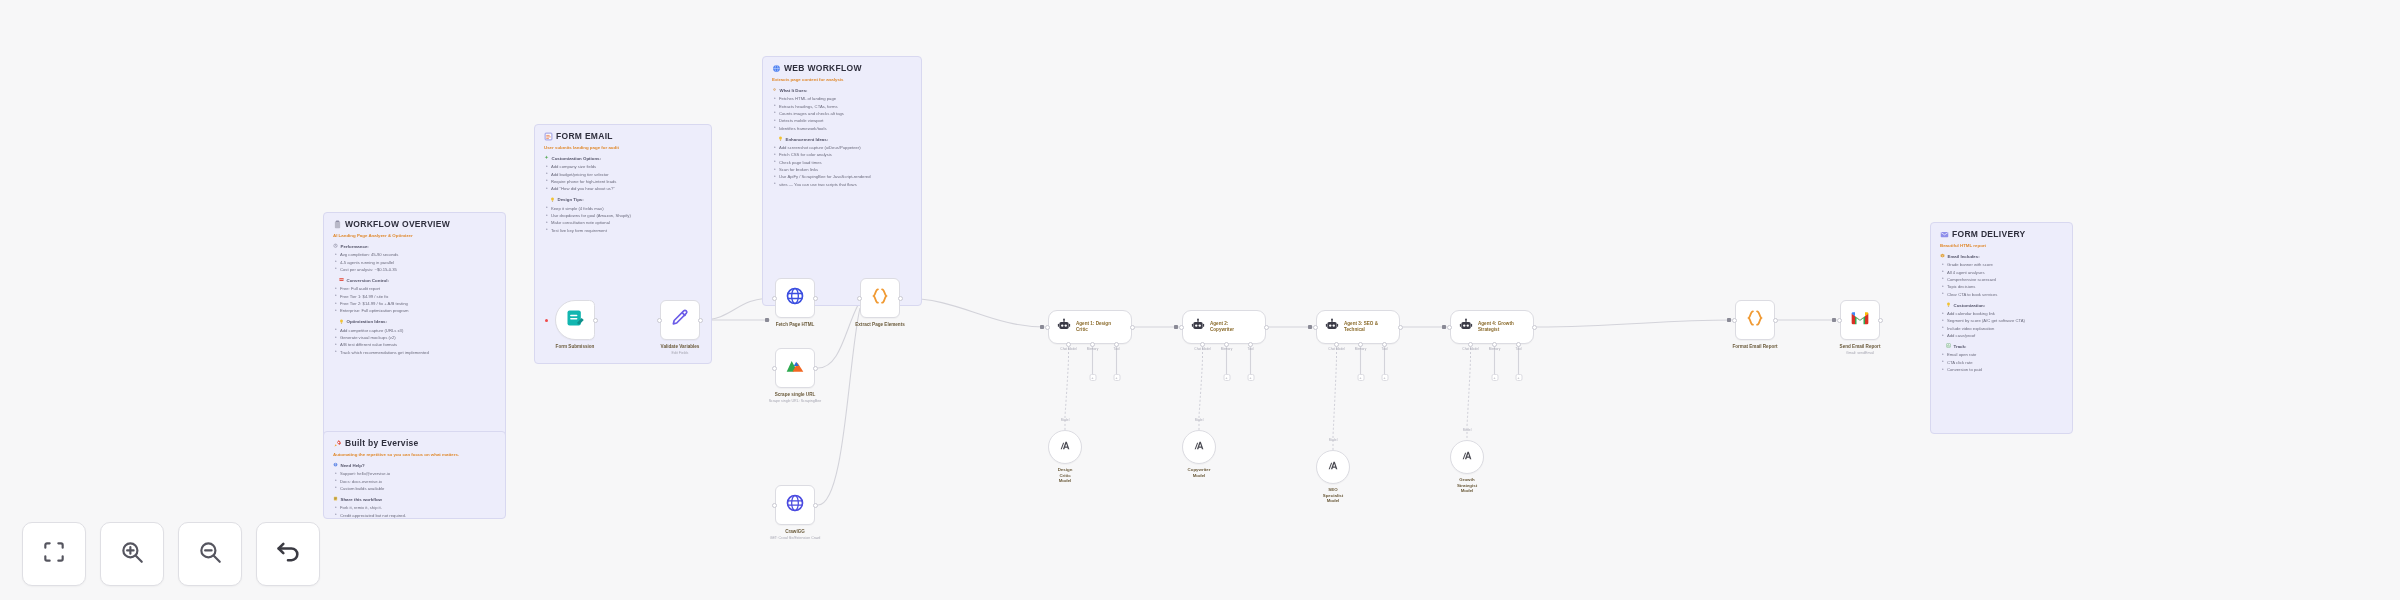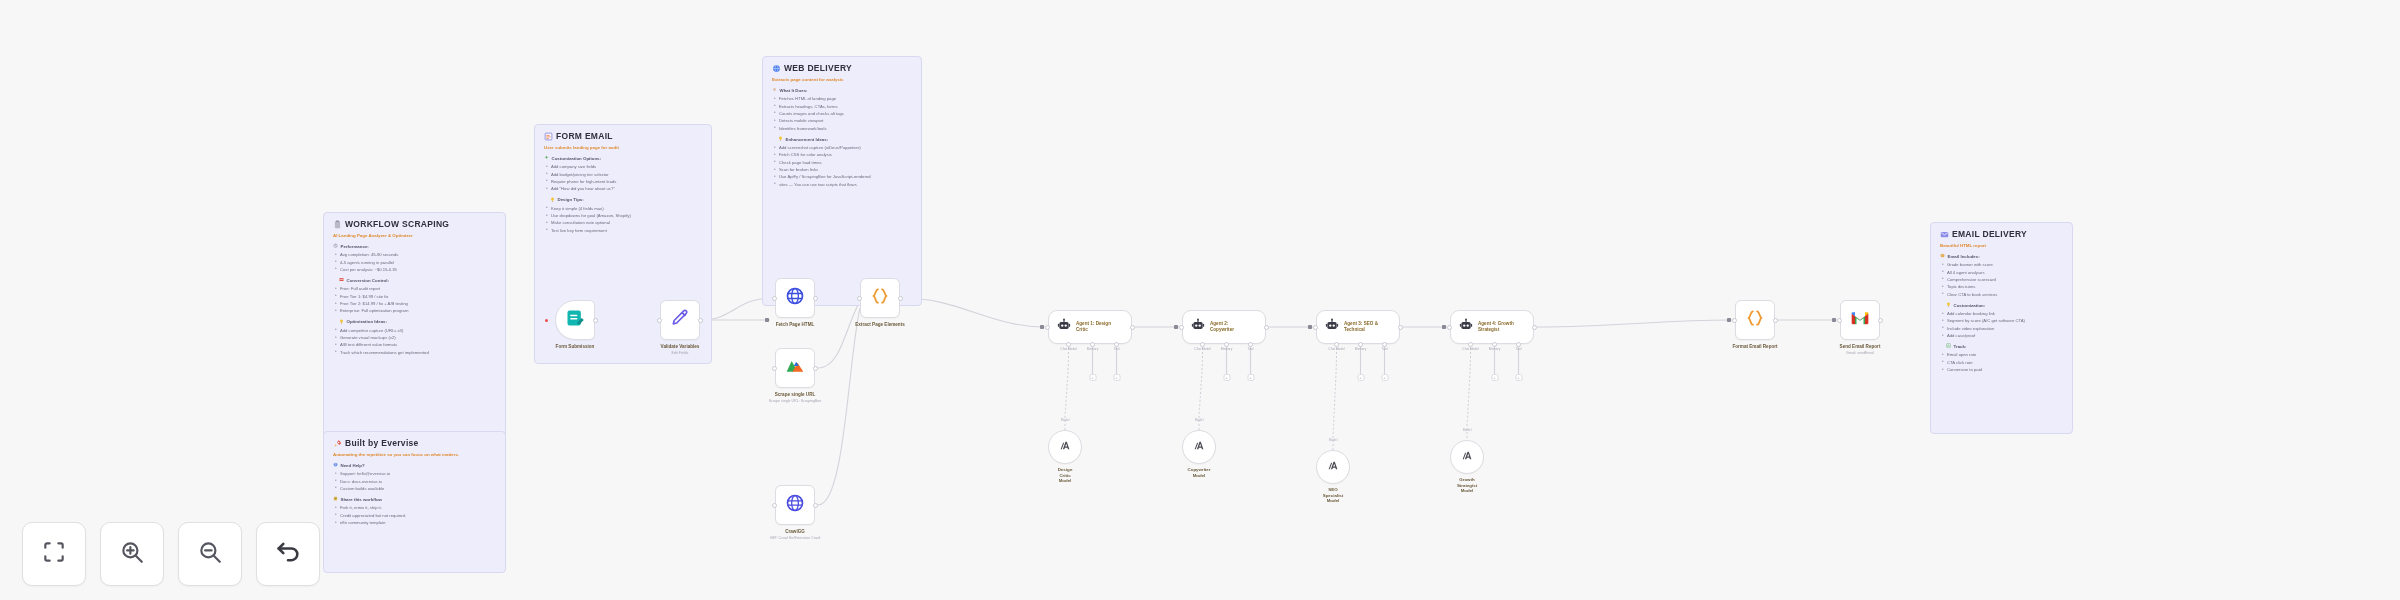--- a/index.html
+++ b/index.html
@@ -146,21 +146,21 @@
       <path d="M1778 320 L1837 320" fill="none" stroke="#d3d3da" stroke-width="1.1"></path>
       <rect x="1832" y="318" width="4" height="4" rx="0.8" fill="#8a8a96"></rect>
     </svg>
   <div id="notes-layer">
       <div class="note" style="left: 323px; top: 212px; width: 183px; height: 228px;">
         <h3>
           <span class="emo"><svg width="9" height="9" viewBox="0 0 24 24">
               <rect x="5" y="3" width="14" height="19" rx="2" fill="#b9b9c8"></rect>
               <rect x="8" y="1.5" width="8" height="4" rx="1" fill="#8f8fa6"></rect>
             </svg></span>
-          <span>WORKFLOW SCRAPING</span>
+          <span>WORKFLOW OVERVIEW</span>
         </h3>
         <div class="sub">AI Landing Page Analyzer &amp; Optimizer</div>
         <div class="sec">
           <span class="emo"><svg width="5" height="5" viewBox="0 0 24 24">
               <circle cx="12" cy="13" r="8" fill="none" stroke="#7a7a90" stroke-width="2.4"></circle>
               <path d="M12 9v4l3 2" stroke="#7a7a90" stroke-width="2.2" fill="none" stroke-linecap="round"></path>
             </svg></span>
           <span>Performance:</span>
         </div>
         <ul>
@@ -188,21 +188,21 @@
             </svg></span>
           <span>Optimization Ideas:</span>
         </div>
         <ul>
           <li>Add competitor capture (URLs x3)</li>
           <li>Generate visual mockups (v2)</li>
           <li>A/B test different value formats</li>
           <li>Track which recommendations get implemented</li>
         </ul>
       </div>
-      <div class="note" style="left: 323px; top: 431px; width: 183px; height: 142px;">
+      <div class="note" style="left: 323px; top: 431px; width: 183px; height: 88px;">
         <h3>
           <span class="emo"><svg width="9" height="9" viewBox="0 0 24 24">
               <path d="M14 3c4 1 7 5 7 9l-4 4-6-6 3-7z" fill="#e2574c"></path>
               <path d="M4 20l3-6 3 3-6 3z" fill="#f0a33a"></path>
               <circle cx="15" cy="9" r="2" fill="#fff"></circle>
             </svg></span>
           <span>Built by Evervise</span>
         </h3>
         <div class="sub">Automating the repetitive so you can focus on what matters.</div>
         <div class="sec">
@@ -266,21 +266,21 @@
           <li>Test live key form requirement</li>
         </ul>
       </div>
       <div class="note" style="left: 762px; top: 56px; width: 160px; height: 250px;">
         <h3>
           <span class="emo"><svg width="9" height="9" viewBox="0 0 24 24">
               <circle cx="12" cy="12" r="9" fill="#4a7df0"></circle>
               <ellipse cx="12" cy="12" rx="4" ry="9" fill="none" stroke="#cfe0ff" stroke-width="1.4"></ellipse>
               <path d="M3 12h18" stroke="#cfe0ff" stroke-width="1.4"></path>
             </svg></span>
-          <span>WEB DELIVERY</span>
+          <span>WEB WORKFLOW</span>
         </h3>
         <div class="sub">Extracts page content for analysis</div>
         <div class="sec">
           <span class="emo"><svg width="5" height="5" viewBox="0 0 24 24">
               <circle cx="12" cy="12" r="4.5" fill="none" stroke="#d08a2e" stroke-width="2.4"></circle>
               <circle cx="12" cy="12" r="1.6" fill="#d08a2e"></circle>
             </svg></span>
           <span>What It Does:</span>
         </div>
         <ul>
@@ -305,21 +305,21 @@
           <li>Use ApiFy / ScrapingBee for JavaScript-rendered</li>
           <li>sites — You can use two scripts that flows</li>
         </ul>
       </div>
       <div class="note" style="left: 1930px; top: 222px; width: 143px; height: 212px;">
         <h3>
           <span class="emo"><svg width="9" height="9" viewBox="0 0 24 24">
               <rect x="2" y="5" width="20" height="14" rx="2" fill="#8e8eea"></rect>
               <path d="M3 7l9 6 9-6" fill="none" stroke="#fff" stroke-width="1.8"></path>
             </svg></span>
-          <span>EMAIL DELIVERY</span>
+          <span>FORM DELIVERY</span>
         </h3>
         <div class="sub">Beautiful HTML report</div>
         <div class="sec">
           <span class="emo"><svg width="5" height="5" viewBox="0 0 24 24">
               <path d="M3 7l9-4 9 4v10l-9 4-9-4z" fill="#e0a13a"></path>
               <path d="M3 7l9 4 9-4M12 11v10" stroke="#fff" stroke-width="1.4" fill="none"></path>
             </svg></span>
           <span>Email Includes:</span>
         </div>
         <ul>

